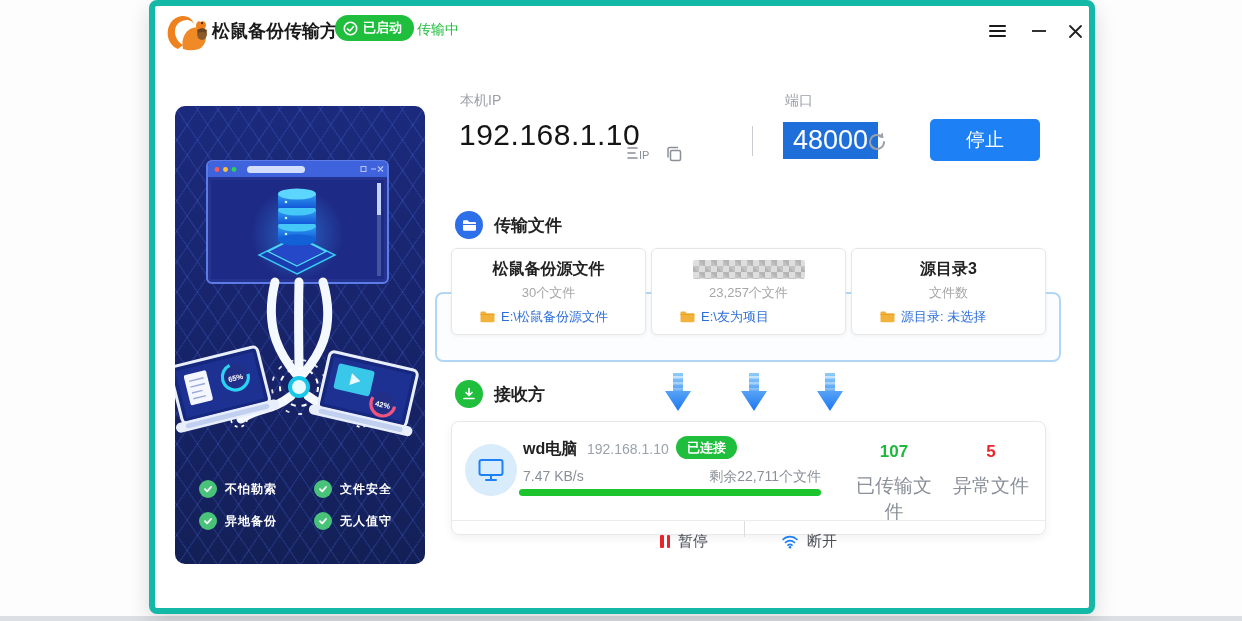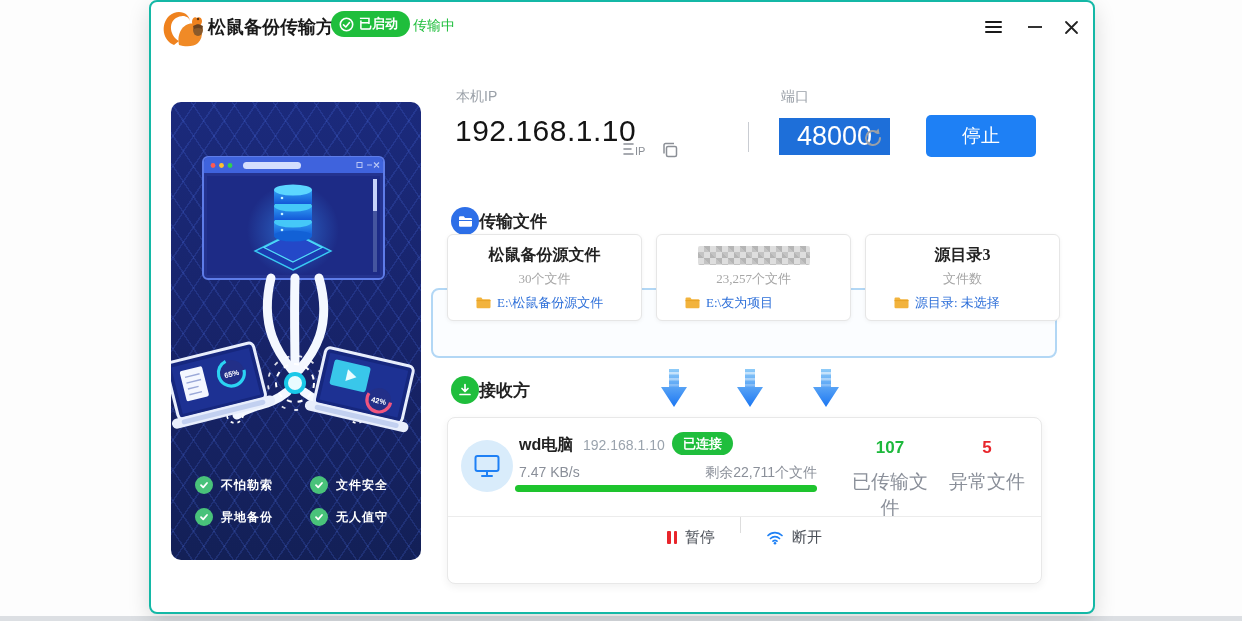--- a/index.html
+++ b/index.html
@@ -1,20 +1,20 @@
 <!DOCTYPE html>
 <html><head>
 <meta charset="utf-8">
 <style>
   * { margin:0; padding:0; box-sizing:border-box; }
   html,body { width:1242px; height:621px; background:#fdfdfd; font-family:"Liberation Sans","DejaVu Sans",sans-serif; overflow:hidden; }
   .desktop-strip { position:absolute; left:0; top:616px; width:1242px; height:5px; background:#dcdfe3; }
 
   .app-window { position:absolute; left:149px; top:0; width:946px; height:614px;
-    background:#fff; border:2px solid #14b8a6; border-radius:8px;
+    background:#fff; border:6px solid #14b8a6; border-radius:8px;
     box-shadow:0 8px 22px rgba(0,0,0,.14); overflow:hidden; }
 
   
   .titlebar { position:absolute; left:0; top:0; width:100%; height:52px; }
   .logo { position:absolute; left:8px; top:3px; width:48px; height:46px; }
   .app-title { position:absolute; left:57px; top:13px; font-size:18px; font-weight:700; color:#1a1a1a; }
   .status-badge { position:absolute; left:180px; top:9px; height:26px; padding:0 12px 0 8px;
     background:#1fbe3c; color:#fff; font-size:13px; font-weight:700; border-radius:13px;
     display:flex; align-items:center; gap:5px; }
   .status-text { position:absolute; left:262px; top:15px; font-size:14px; color:#1fbe3c; }
@@ -36,73 +36,73 @@
   .f0 { left:24px; top:8px; } .f1 { left:139px; top:8px; } .f2 { left:24px; top:40px; } .f3 { left:139px; top:40px; }
 
   
   .label-sm { position:absolute; font-size:14px; color:#9aa0a8; }
   .ip-label { left:305px; top:86px; }
   .ip-value { position:absolute; left:304px; top:112px; font-size:30px; font-weight:500; color:#141414; letter-spacing:.5px; }
   .ip-icons { position:absolute; left:472px; top:139px; display:flex; gap:12px; align-items:center; }
   .vdivider { position:absolute; left:597px; top:120px; width:1px; height:30px; background:#c9ccd2; }
   .port-label { left:630px; top:86px; }
   .port-box { position:absolute; left:628px; top:116px; min-width:70px; height:37px; background:#1e6fd9; color:#fff;
-    font-size:27px; font-weight:500; padding:0 18px; display:flex; align-items:center; justify-content:center; }
+    font-size:27px; font-weight:500; padding:0 10px; display:flex; align-items:center; justify-content:center; }
   .refresh-btn { position:absolute; left:710px; top:124px; width:24px; height:24px; cursor:pointer; }
   .stop-button { position:absolute; left:775px; top:113px; width:110px; height:42px; background:#1e80f5; color:#fff;
     font-size:19px; border:none; border-radius:5px; cursor:pointer; font-family:inherit; }
 
   
-  .sec-head { position:absolute; display:flex; align-items:center; }
+  .sec-head { position:absolute; display:flex; align-items:center; gap:11px; }
   .sec-head .sec-icon { width:28px; height:28px; border-radius:50%; display:flex; align-items:center; justify-content:center; flex:none; }
   .sec-title { font-size:17px; font-weight:700; color:#222; }
   .transfer-head { left:300px; top:205px; }
   .receiver-head { left:300px; top:374px; }
   .icon-blue { background:#2d6fe8; } .icon-green { background:#1fbe3c; }
 
   
   .select-outline { position:absolute; left:280px; top:286px; width:626px; height:70px; border:2px solid #b2d7f5;
     border-radius:8px; background:#fbfdff; }
-  .cards-row { position:absolute; left:296px; top:232px; display:flex; gap:14px;font-family:Liberation Serif, serif; }
+  .cards-row { position:absolute; left:296px; top:242px; display:flex; gap:5px; }
   .t-card { width:195px; height:87px; background:#fff; border:1px solid #e6e6e6; border-radius:6px;
     padding:10px 12px 8px; box-shadow:0 1px 4px rgba(0,0,0,.05); cursor:pointer; }
   .t-card .c-title { text-align:center; font-size:16px; font-weight:700; color:#222; height:22px; line-height:20px;
     overflow:hidden; white-space:nowrap; }
   .t-card .c-count { text-align:center; font-size:13px; color:#a6a6a6; margin-top:3px; }
   .t-card .c-path { display:flex; align-items:center; gap:6px; margin-top:6px; font-size:13px; color:#2d6fd9;
     white-space:nowrap; overflow:hidden;margin-left:16px; }
   .mosaic { width:112px; height:19px; margin:1px auto 0;
     background-image:linear-gradient(45deg,#b5b5b5 25%,transparent 25%,transparent 75%,#b5b5b5 75%),
       linear-gradient(45deg,#c3c3c3 25%,#dedede 25%,#dedede 75%,#c3c3c3 75%);
     background-size:12px 12px; background-position:0 0,6px 6px; border-radius:2px; }
 
   
   .down-arrow { position:absolute; top:366px; }
   .a0 { left:509px; } .a1 { left:585px; } .a2 { left:661px; }
 
   
-  .r-card { position:absolute; left:296px; top:415px; width:595px; height:167px; background:#fff;
+  .r-card { position:absolute; left:296px; top:415px; width:595px; height:114px; background:#fff;
     border:1px solid #e8e8e8; border-radius:8px; box-shadow:0 3px 8px rgba(0,0,0,.06); }
   .avatar { position:absolute; left:13px; top:22px; width:52px; height:52px; border-radius:50%; background:#d9ecfb;
     display:flex; align-items:center; justify-content:center; }
   .dev-name { position:absolute; left:71px; top:17px; font-size:16px; font-weight:700; color:#222; }
   .dev-ip { position:absolute; left:135px; top:19px; font-size:14px; color:#9aa3ad; }
   .conn-pill { position:absolute; left:224px; top:14px; height:23px; padding:0 11px; background:#1fbe3c; color:#fff;
     font-size:13px; font-weight:700; border-radius:12px; display:flex; align-items:center; }
   .speed { position:absolute; left:71px; top:46px; font-size:14px; color:#8a8f99; }
   .remaining { position:absolute; left:143px; top:46px; width:226px; text-align:right; font-size:14px; color:#8a8f99; }
   .progress-track { position:absolute; left:67px; top:67px; width:302px; height:7px; border-radius:3px; background:#e9f7ea; overflow:hidden; }
   .progress-fill { height:100%; width:100%; background:#1ec42e; border-radius:3px; }
   .stat { position:absolute; top:20px; text-align:center; }
   .stat-1 { left:397px; width:90px; } .stat-2 { left:499px; width:80px; }
   .stat .num { font-size:17px; font-weight:700; }
   .stat-1 .num { color:#1db93c; } .stat-2 .num { color:#e8252b; }
   .stat .lbl { font-size:19px; color:#8a8f99; margin-top:11px; }
   .r-footer { position:absolute; left:0; top:98px; width:100%; height:42px; border-top:1px solid #ececec;
-    display:flex; justify-content:center; gap:25px; }
+    display:flex; justify-content:center; gap:36px; }
   .foot-btn { display:flex; align-items:center; gap:8px; font-size:15px; color:#4a4f57; cursor:pointer; }
   .pause-ic { display:flex; gap:3px; } .pause-ic div { width:3.5px; height:13px; background:#e8252b; border-radius:1px; }
   .foot-div { width:1px; height:16px; background:#ddd; }
 </style>
 </head>
 <body>
 
 <div class="desktop-strip"></div>
 
 <div class="app-window">

